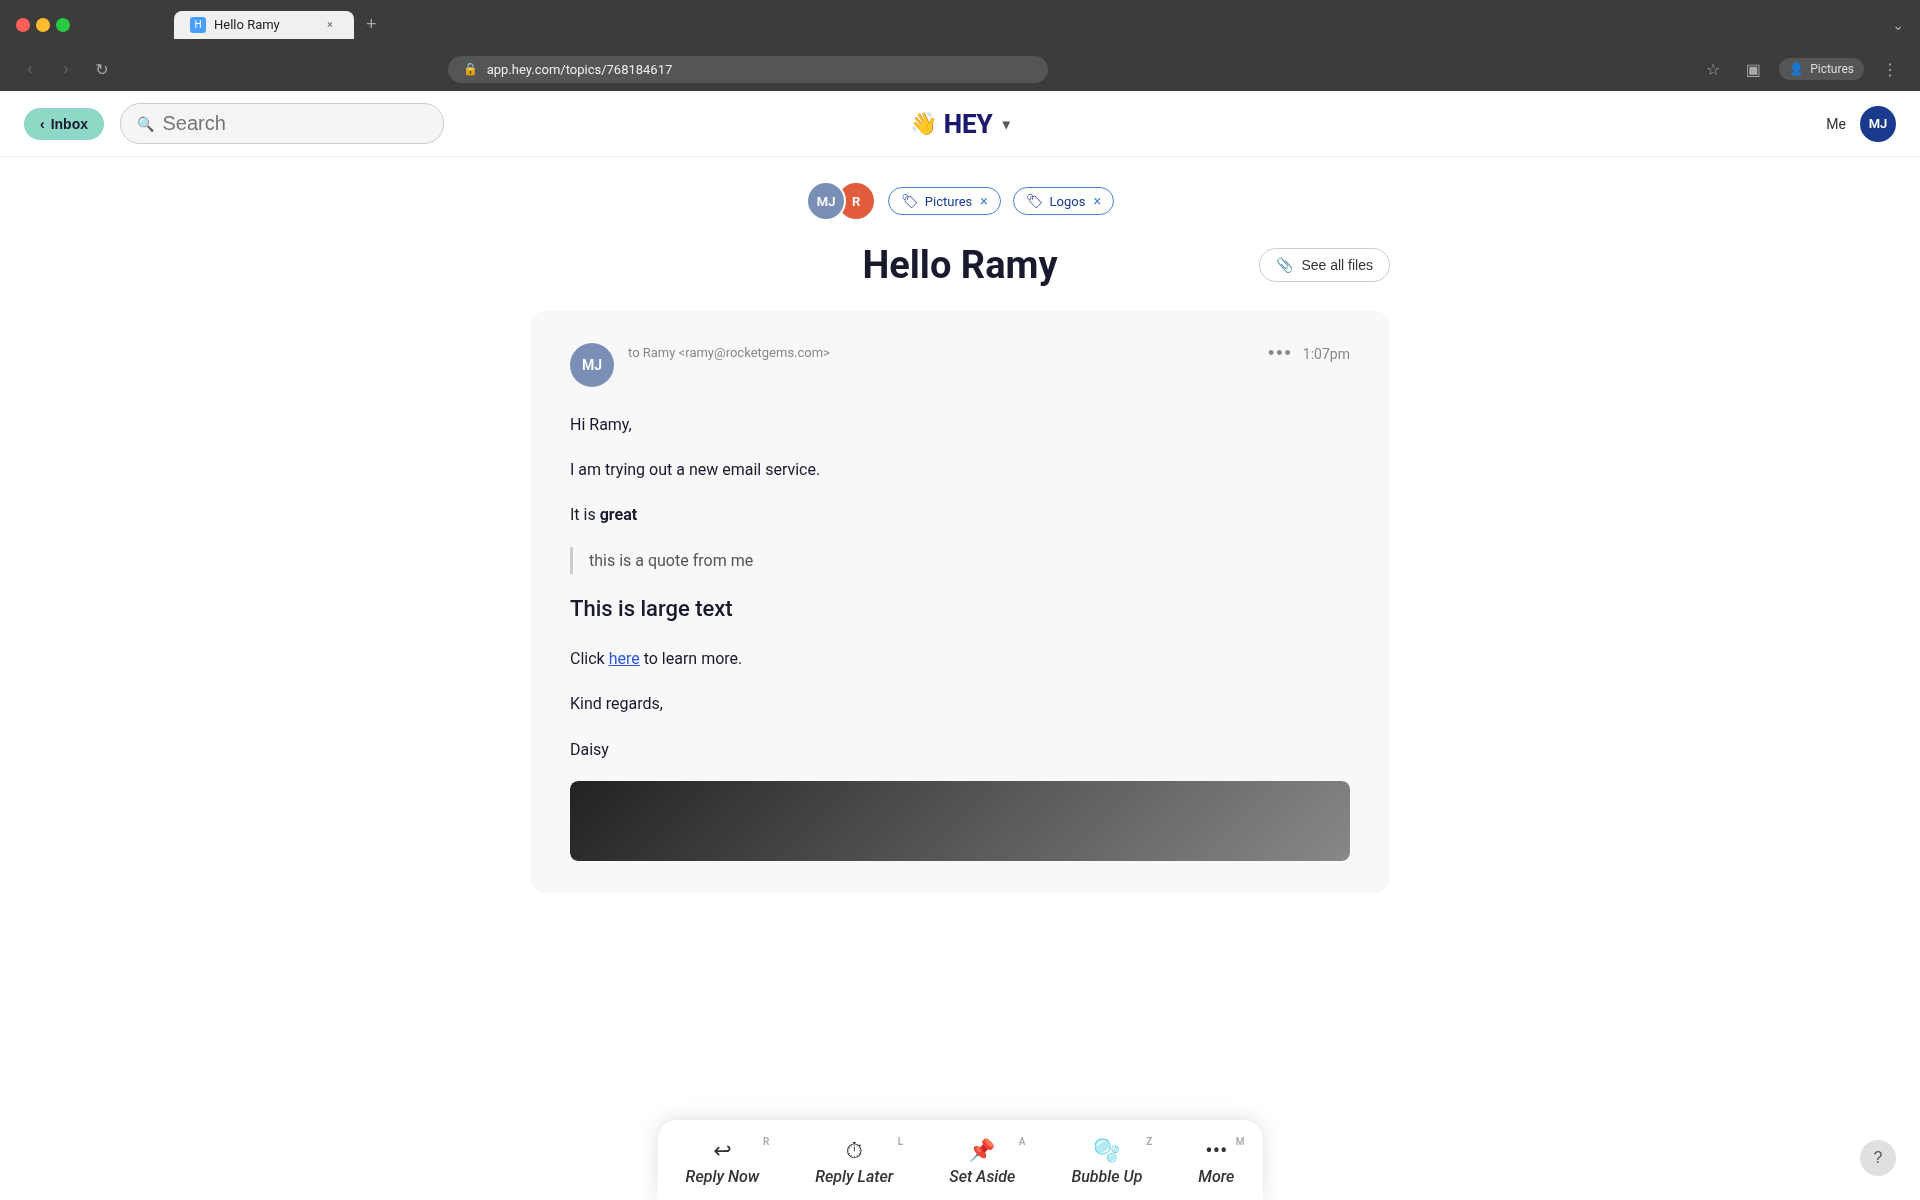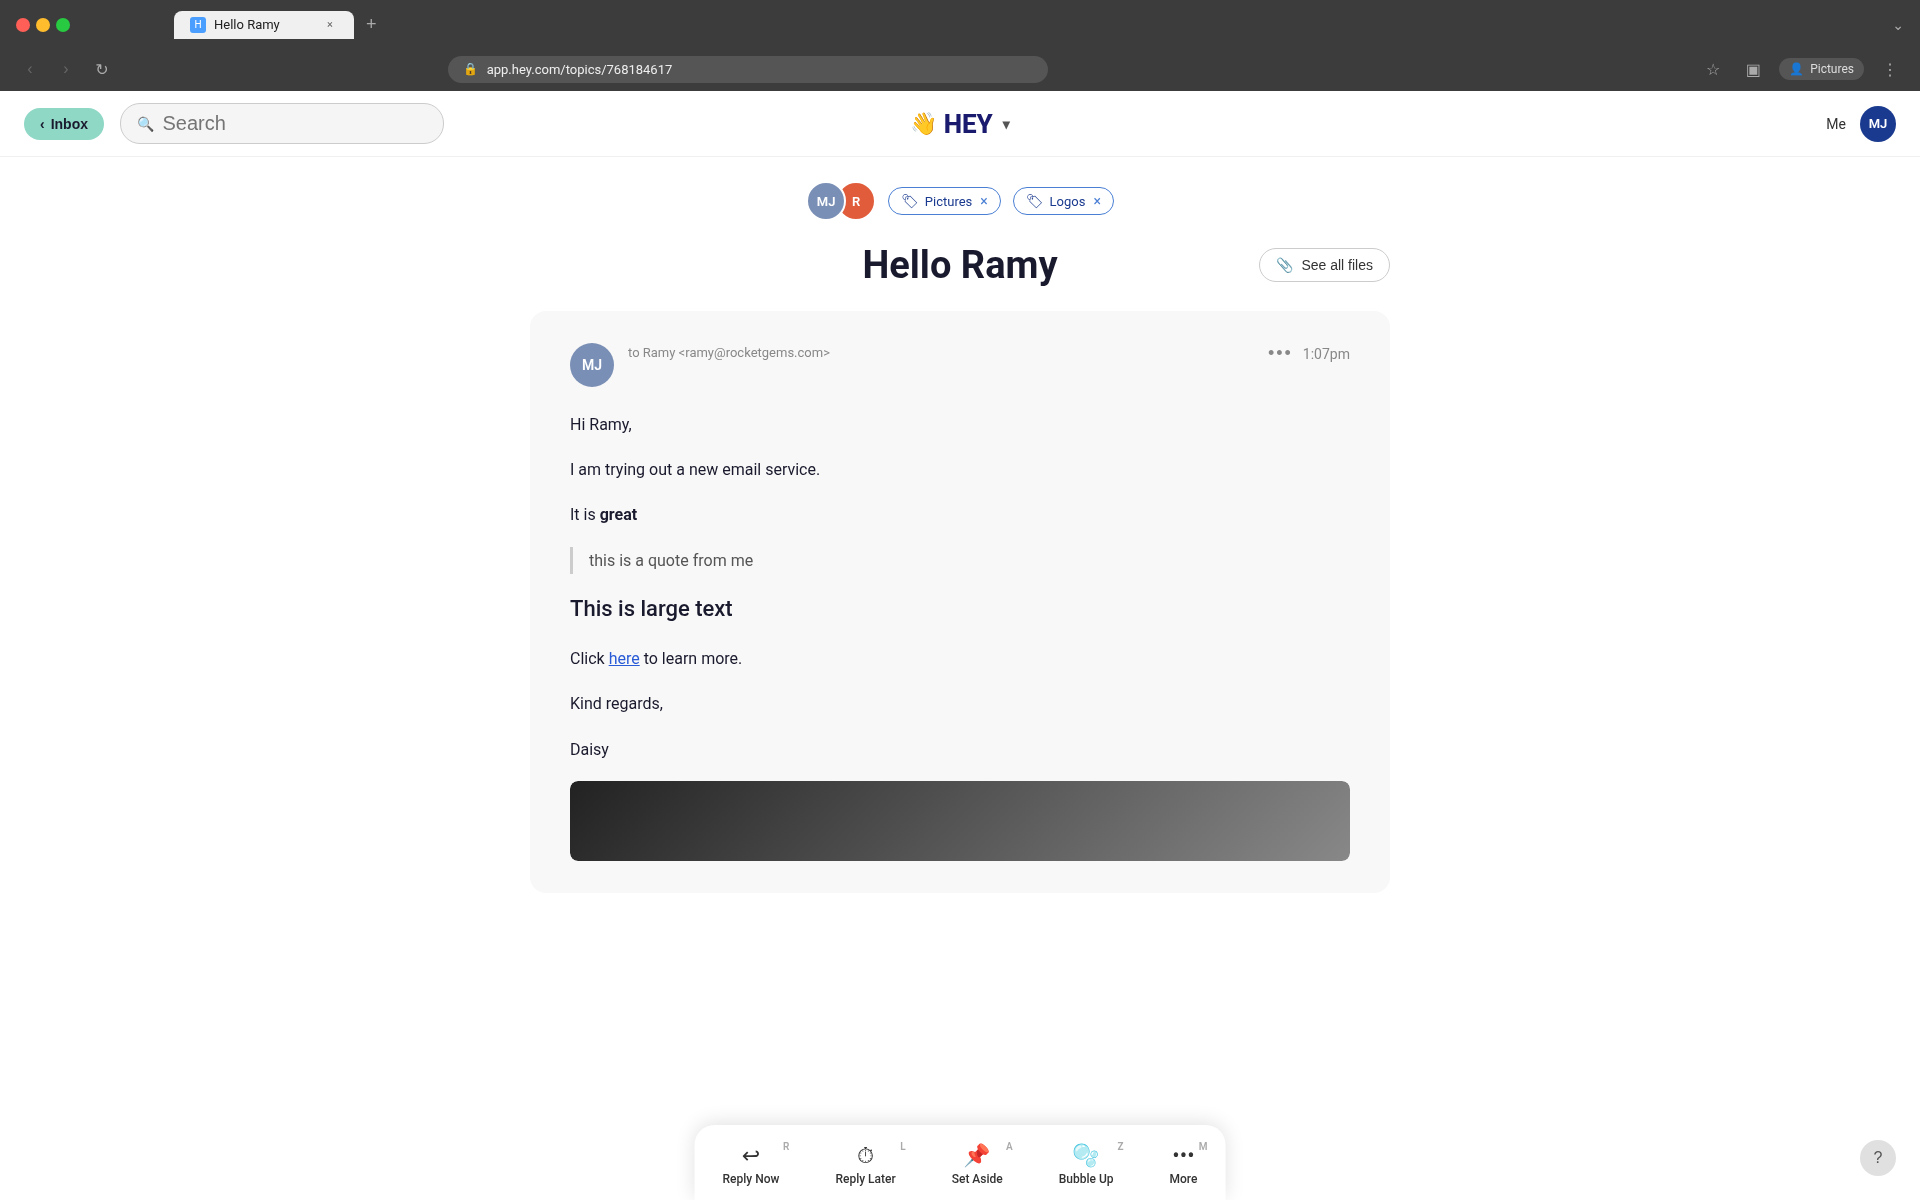--- a/index.html
+++ b/index.html
@@ -454,23 +454,24 @@
       gap: 4px;
       padding: 8px 28px;
       cursor: pointer;
       position: relative;
     }
     .action-icon {
       font-size: 22px;
       color: #333;
     }
     .action-label {
-      font-size: 12px;
+      font-size: 16px;
       color: #333;
       font-weight: 500;
+      font-style: italic;
     }
     .action-shortcut {
       position: absolute;
       top: 6px;
       right: 18px;
       font-size: 10px;
       color: #aaa;
       font-weight: 600;
     }
 

